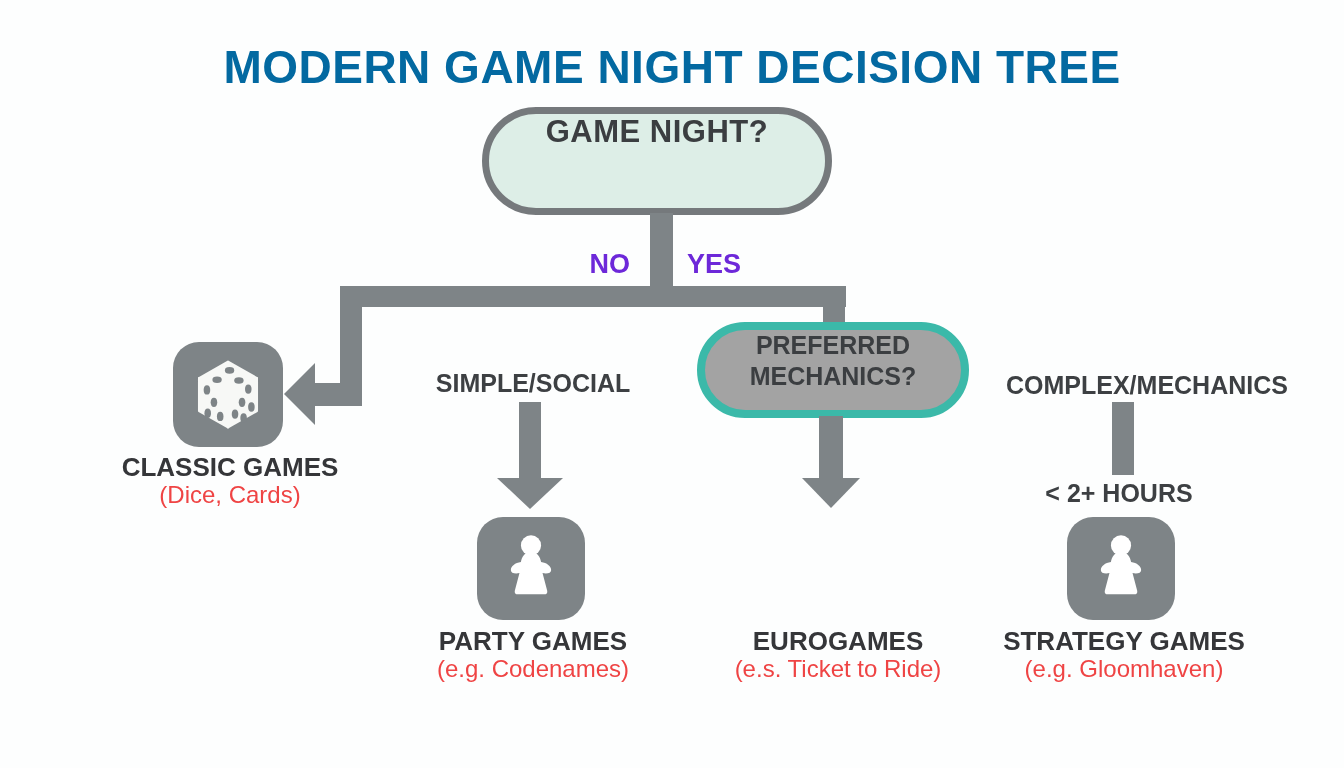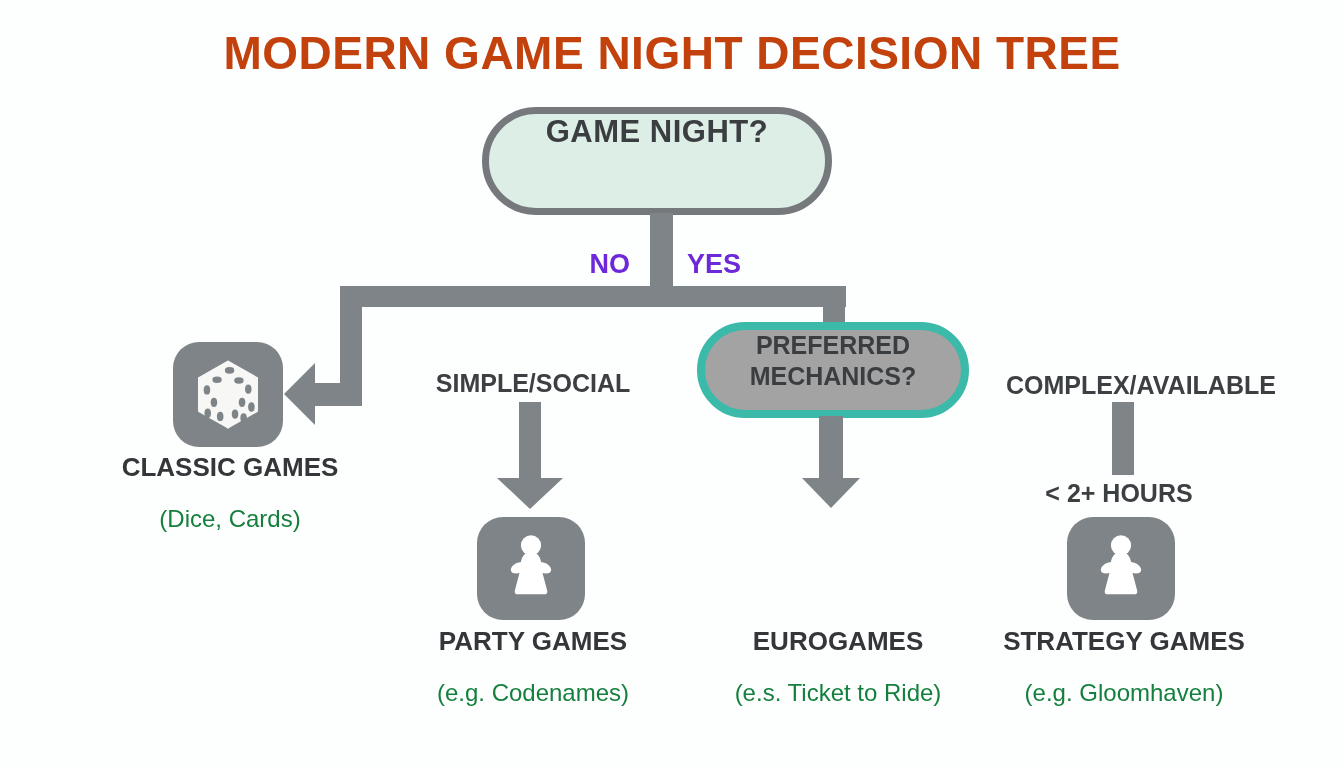--- a/index.html
+++ b/index.html
@@ -4,22 +4,22 @@
 <style>
   html,body{margin:0;padding:0;background:#ffffff;}
   #canvas{
     position:relative;width:1344px;height:768px;overflow:hidden;
     background:#fdfefe;
     font-family:"Liberation Sans","DejaVu Sans",sans-serif;
     color:#3b3e41;
   }
   .abs{position:absolute;}
   .title{
-    left:0;top:26px;width:1344px;text-align:center;
-    font-size:46px;font-weight:bold;letter-spacing:0.5px;color:#c2410c;
+    left:0;top:40px;width:1344px;text-align:center;
+    font-size:46px;font-weight:bold;letter-spacing:0.5px;color:#0369a1;
   }
   
   .pill{
     display:flex;justify-content:center;text-align:center;
     background:#ddeee7;border-radius:54px;box-sizing:border-box;
     font-weight:bold;color:#3b3e41;
   }
   .pill.gray-border{border:7px solid #75797c;}
   .pill.teal-border{border:8px solid #3bb9a9;background:#a3a3a3;}
   .node-root{left:482px;top:107px;width:350px;height:108px;font-size:31px;letter-spacing:0.5px;}
@@ -34,21 +34,21 @@
   
   .edge-label{font-weight:bold;font-size:25px;text-align:center;width:250px;color:#3d4043;}
   .yn-label{font-weight:bold;font-size:27px;color:#6d28d9;}
   
   .icon-box{
     background:#7e8487;border-radius:26px;
     display:flex;align-items:center;justify-content:center;
   }
   
   .outcome-name{font-weight:bold;font-size:26px;text-align:center;width:260px;color:#353639;}
-  .outcome-example{font-size:24px;text-align:center;width:260px;color:#15803d;margin-top:24px;}
+  .outcome-example{font-size:24px;text-align:center;width:260px;color:#ef4444;}
 </style>
 </head>
 <body>
 
 <div id="canvas">
 
   <div class="abs title">MODERN GAME NIGHT DECISION TREE</div>
 
   <div class="abs pill gray-border node-root">
     <span>GAME NIGHT?</span>
@@ -118,21 +118,21 @@
         <g fill="#ffffff">
           <circle cx="50" cy="20" r="14"></circle>
           <path d="M50 29 C41 29 37 36 36 43 C28 44 22 49 22 54 C22 58 27 60 34 58.5 L27.5 83 Q26.5 88 32 88 L68 88 Q73.5 88 72.5 83 L66 58.5 C73 60 78 58 78 54 C78 49 72 44 64 43 C63 36 59 29 50 29 Z"></path>
         </g>
       </svg>
     </span>
   </div>
   <div class="abs outcome-name" style="left:403px;top:626px;">PARTY GAMES</div>
   <div class="abs outcome-example" style="left:403px;top:655px;">(e.g. Codenames)</div>
 
-  <div class="abs edge-label" style="left:1006px;top:371px;">COMPLEX/AVAILABLE</div>
+  <div class="abs edge-label" style="left:1006px;top:371px;">COMPLEX/MECHANICS</div>
   <div class="abs bar" style="left:1112px;top:402px;width:22px;height:73px;"></div>
   <div class="abs edge-label" style="left:994px;top:479px;">&lt; 2+ HOURS</div>
 
   <div class="abs icon-box" style="left:1067px;top:517px;width:108px;height:103px;">
     <span>
       <svg width="72" height="76" viewBox="0 0 100 100">
         <g fill="#ffffff">
           <circle cx="50" cy="20" r="14"></circle>
           <path d="M50 29 C41 29 37 36 36 43 C28 44 22 49 22 54 C22 58 27 60 34 58.5 L27.5 83 Q26.5 88 32 88 L68 88 Q73.5 88 72.5 83 L66 58.5 C73 60 78 58 78 54 C78 49 72 44 64 43 C63 36 59 29 50 29 Z"></path>
         </g>

